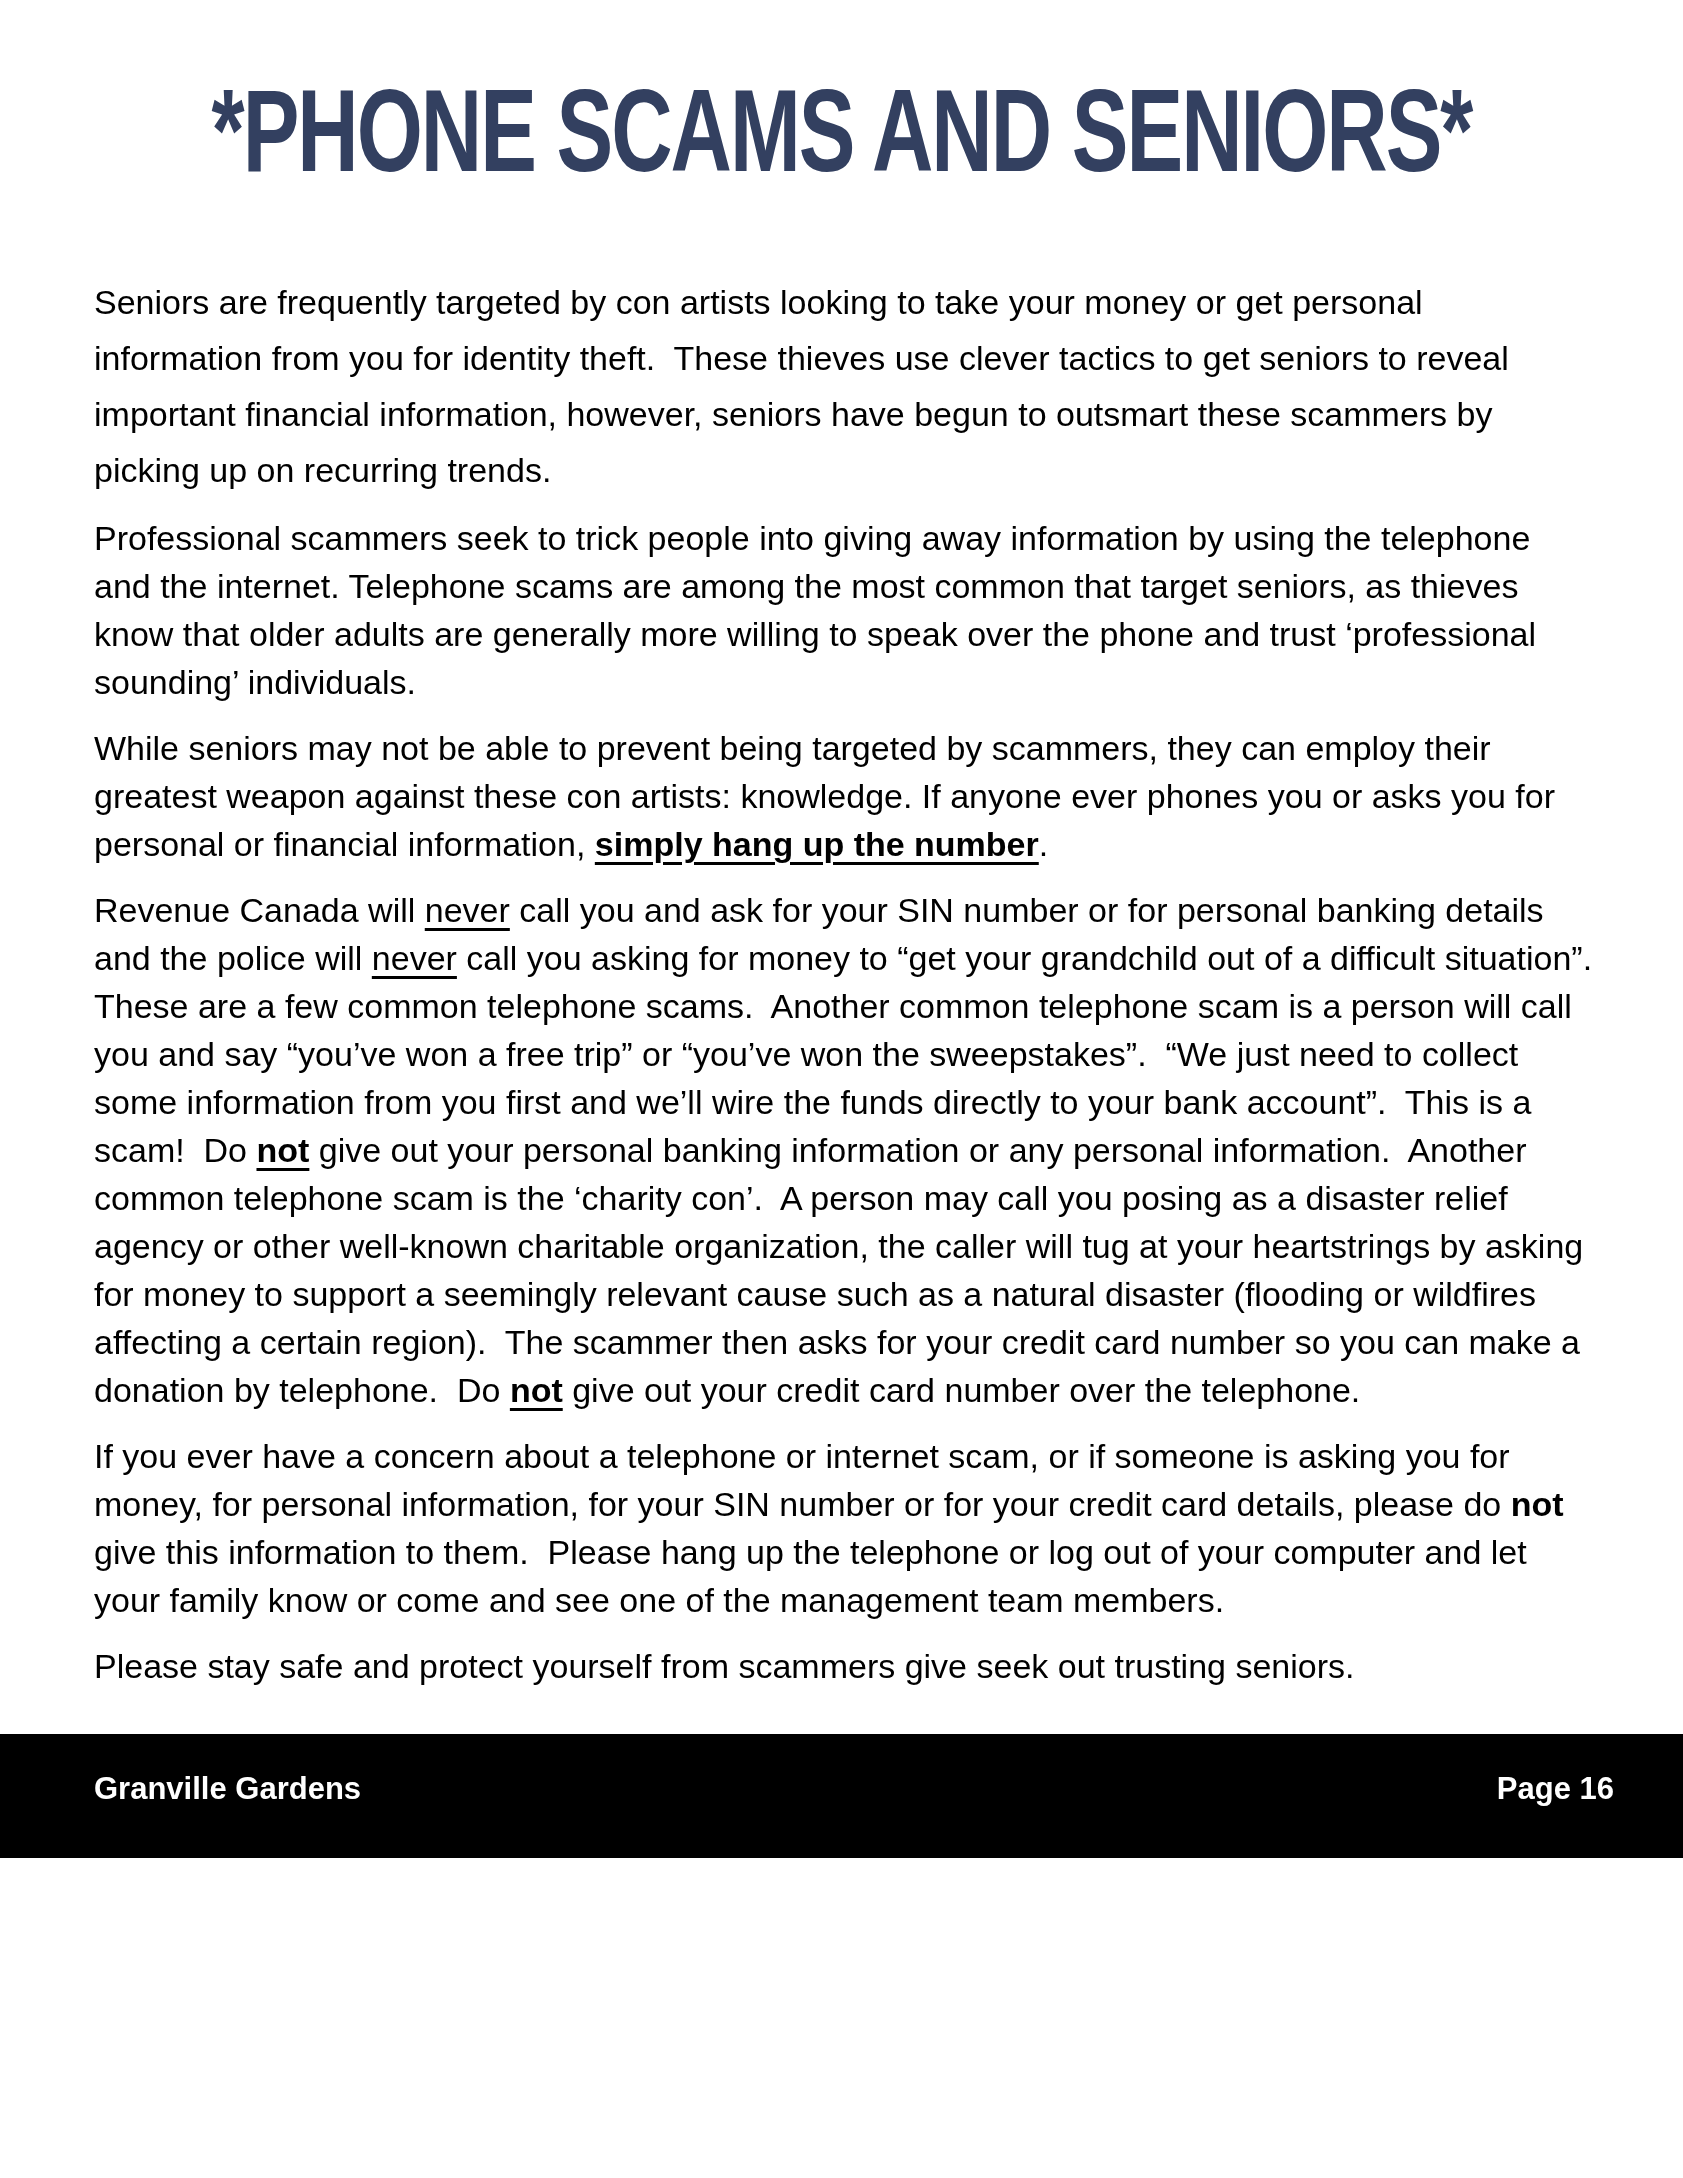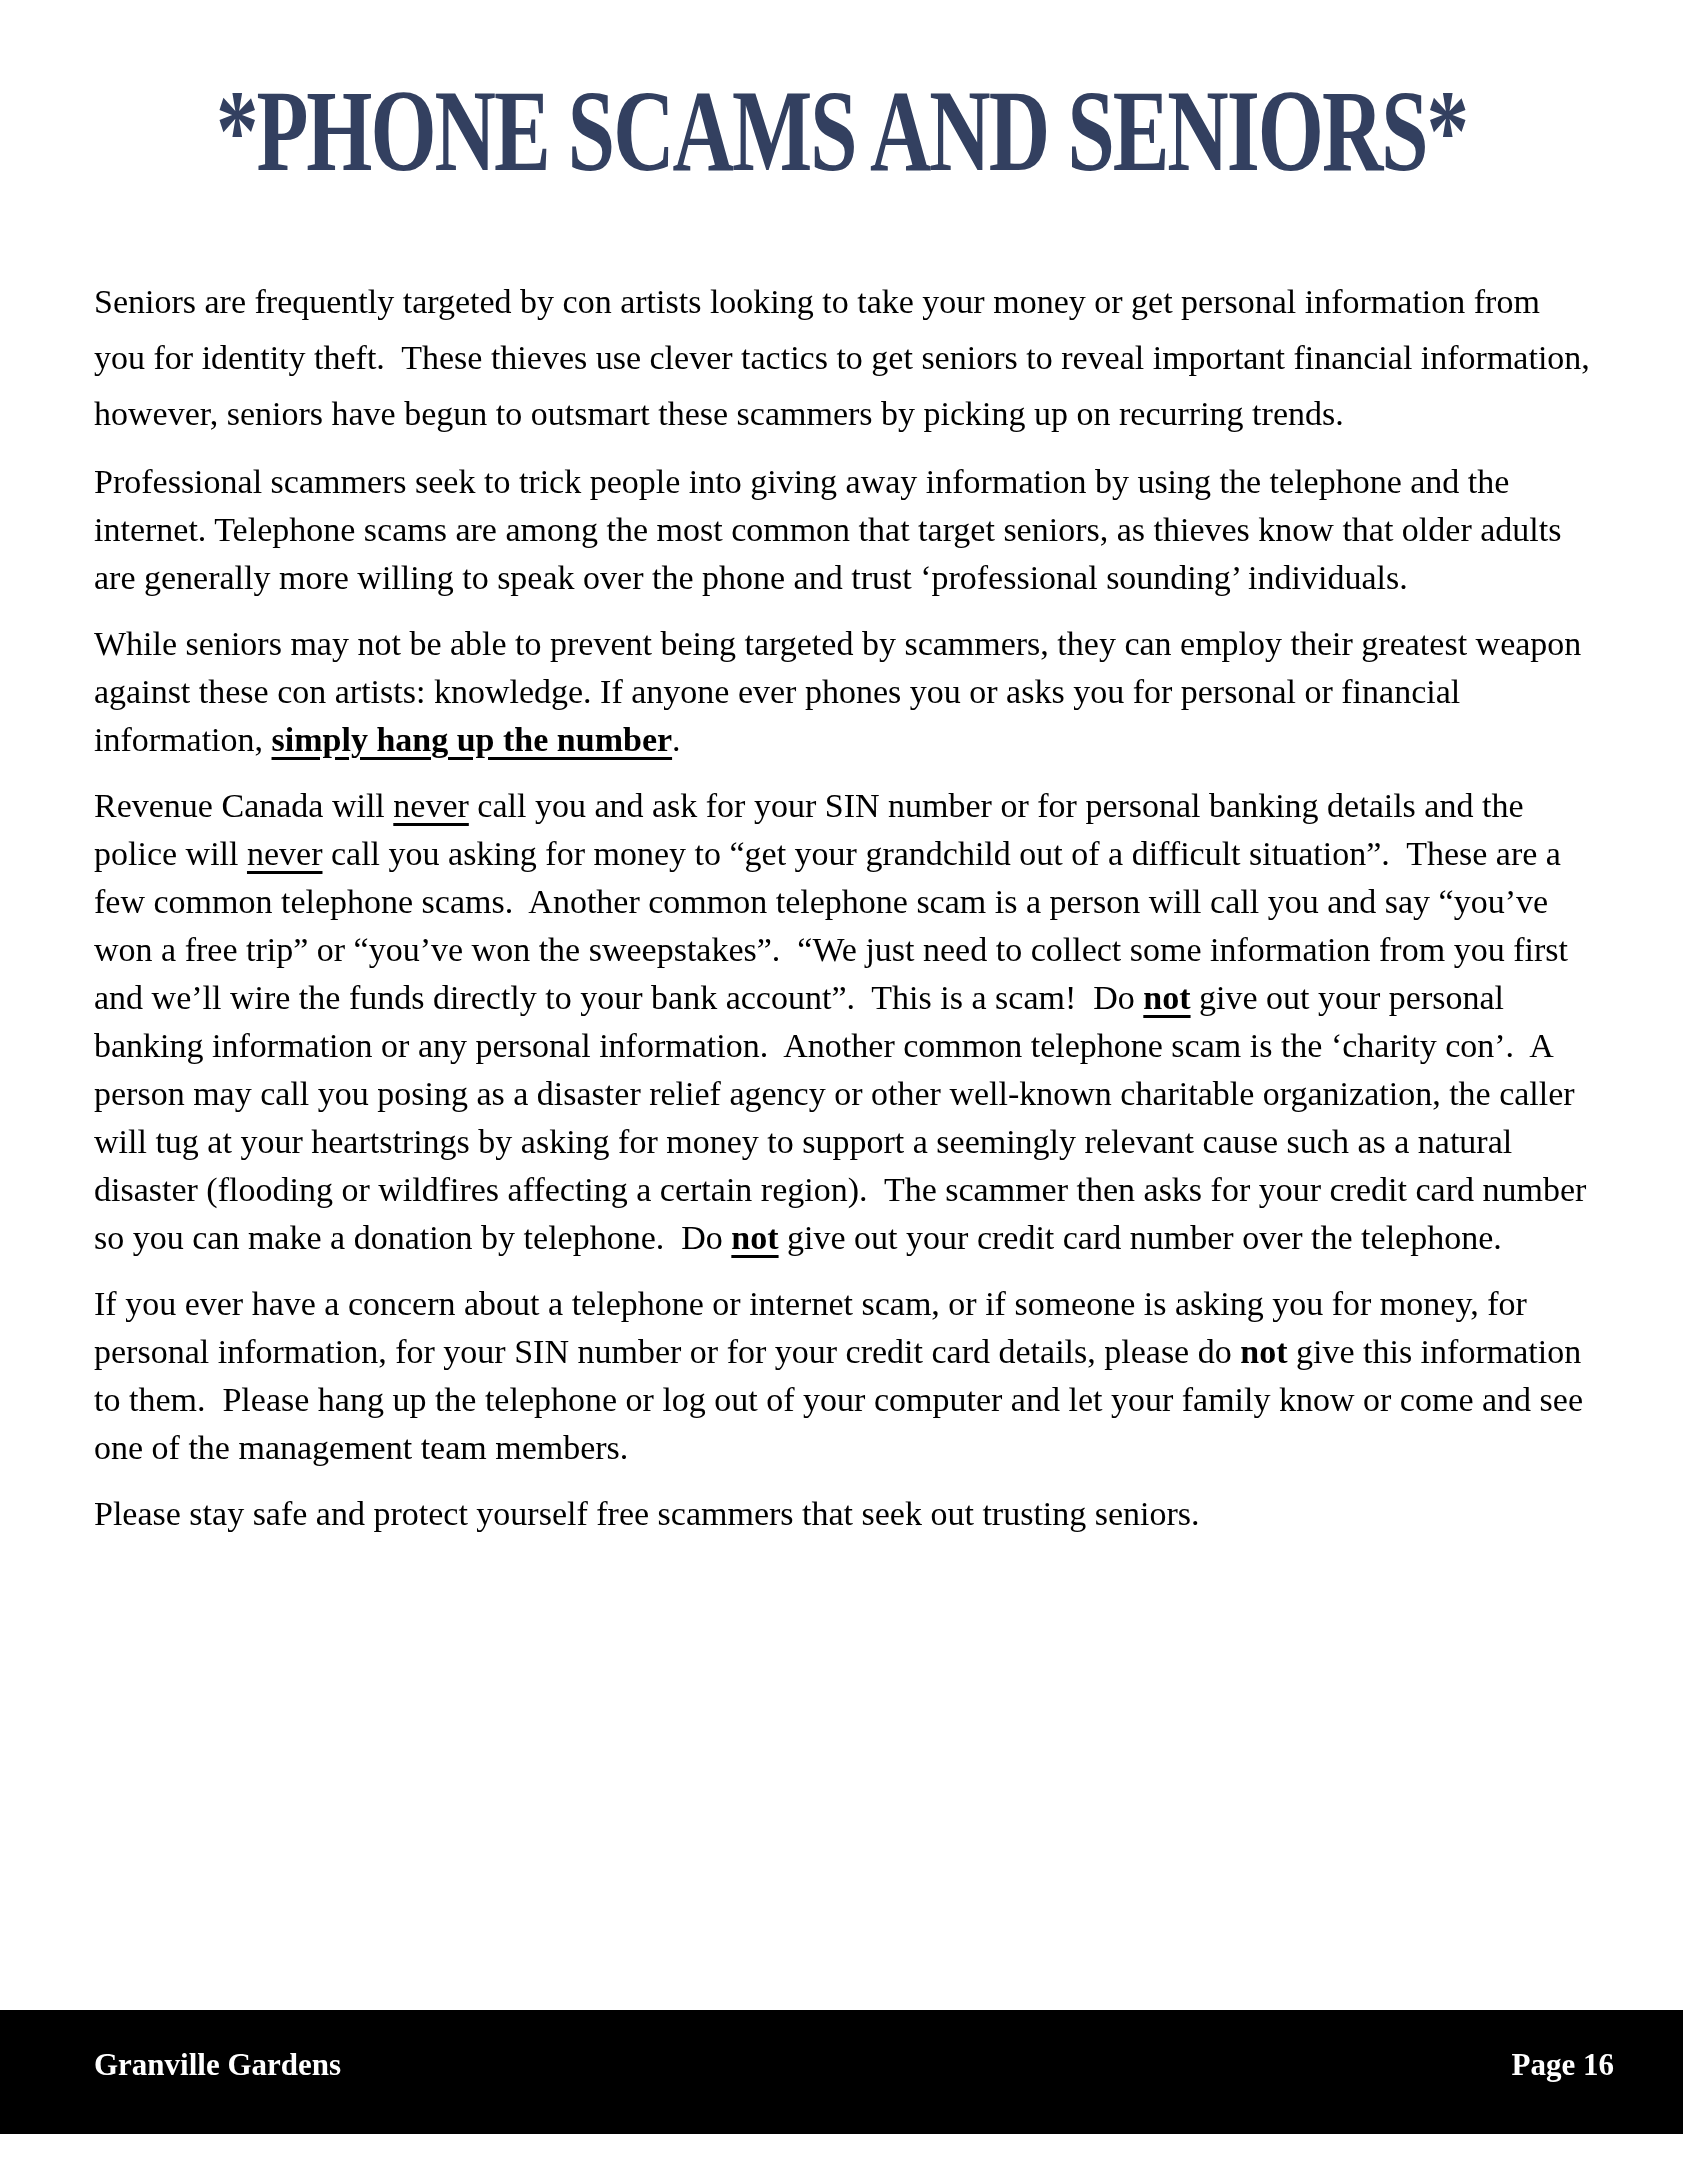--- a/index.html
+++ b/index.html
@@ -1,22 +1,22 @@
 <!DOCTYPE html>
 <html><head>
 <meta charset="utf-8">
 <style>
   html, body { margin: 0; padding: 0; background: #ffffff; }
   .page {
     position: relative;
     width: 1683px;
-    height: 2134px;
+    height: 1858px;
     background: #ffffff;
     overflow: hidden;
-    font-family: Liberation Serif, serif;
+    font-family: Liberation Sans, sans-serif;
     color: #000000;
   }
   .title {
     margin: 81px 0 94px 0;
     text-align: center;
     font-size: 85px;
     line-height: 99px;
     font-weight: bold;
     letter-spacing: -2px;
     transform: scaleY(1.38);
@@ -60,21 +60,21 @@
 
 <div class="page" style="background: rgb(255, 255, 255);">
   <h1 class="title" style="color: rgb(51, 64, 96);">*PHONE SCAMS AND SENIORS*</h1>
 
   <main class="content">
       <p class="lead"><span>Seniors are frequently targeted by con artists looking to take your money or get personal information from you for identity theft.  These thieves use clever tactics to get seniors to reveal important financial information, however, seniors have begun to outsmart these scammers by picking up on recurring trends.</span></p>
       <p><span>Professional scammers seek to trick people into giving away information by using the telephone and the internet. Telephone scams are among the most common that target seniors, as thieves know that older adults are generally more willing to speak over the phone and trust ‘professional sounding’ individuals.</span></p>
       <p><span>While seniors may not be able to prevent being targeted by scammers, they can employ their greatest weapon against these con artists: knowledge. If anyone ever phones you or asks you for personal or financial information, </span><span class="b u">simply hang up the number</span><span>.</span></p>
       <p><span>Revenue Canada will </span><span class="u">never</span><span> call you and ask for your SIN number or for personal banking details and the police will </span><span class="u">never</span><span> call you asking for money to “get your grandchild out of a difficult situation”.  These are a few common telephone scams.  Another common telephone scam is a person will call you and say “you’ve won a free trip” or “you’ve won the sweepstakes”.  “We just need to collect some information from you first and we’ll wire the funds directly to your bank account”.  This is a scam!  Do </span><span class="b u">not</span><span> give out your personal banking information or any personal information.  Another common telephone scam is the ‘charity con’.  A person may call you posing as a disaster relief agency or other well-known charitable organization, the caller will tug at your heartstrings by asking for money to support a seemingly relevant cause such as a natural disaster (flooding or wildfires affecting a certain region).  The scammer then asks for your credit card number so you can make a donation by telephone.  Do </span><span class="b u">not</span><span> give out your credit card number over the telephone.</span></p>
       <p><span>If you ever have a concern about a telephone or internet scam, or if someone is asking you for money, for personal information, for your SIN number or for your credit card details, please do </span><span class="b">not</span><span> give this information to them.  Please hang up the telephone or log out of your computer and let your family know or come and see one of the management team members.</span></p>
-      <p><span>Please stay safe and protect yourself free scammers that seek out trusting seniors.</span></p>
+      <p><span>Please stay safe and protect yourself from scammers give seek out trusting seniors.</span></p>
     </main>
 
   <footer class="footer" style="background: rgb(0, 0, 0); color: rgb(255, 255, 255); margin-top: 32px;">
     <span>Granville Gardens</span>
     <span>Page 16</span>
   </footer>
 </div>
 
 
 </body></html>

